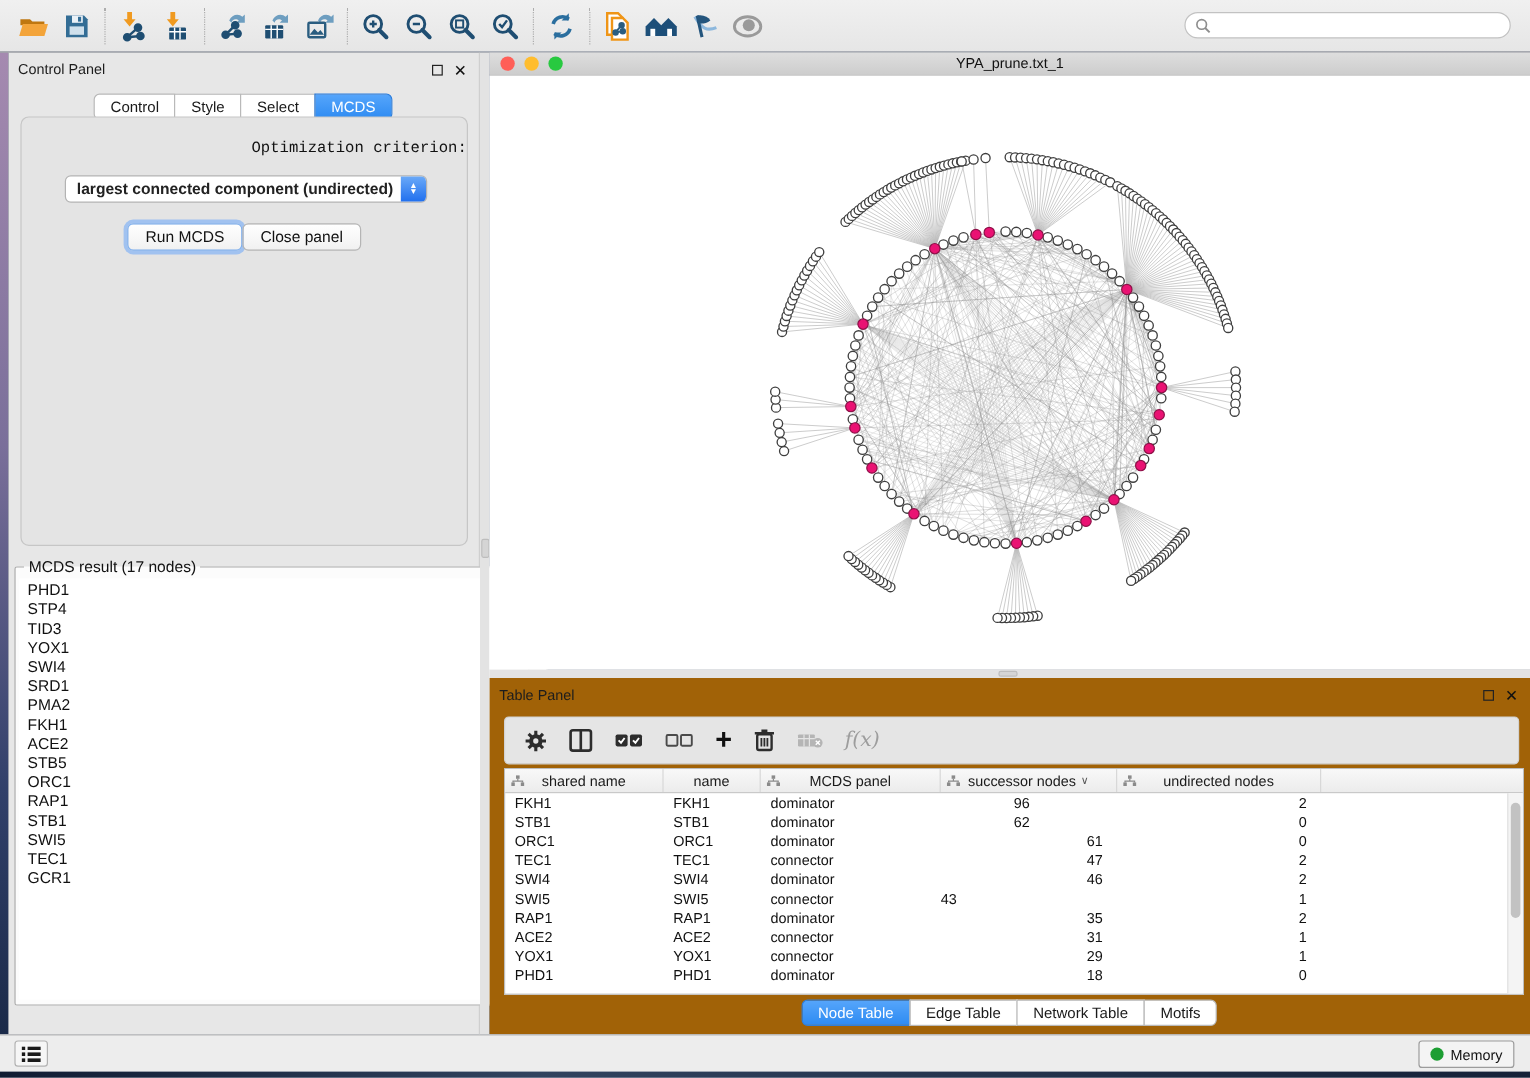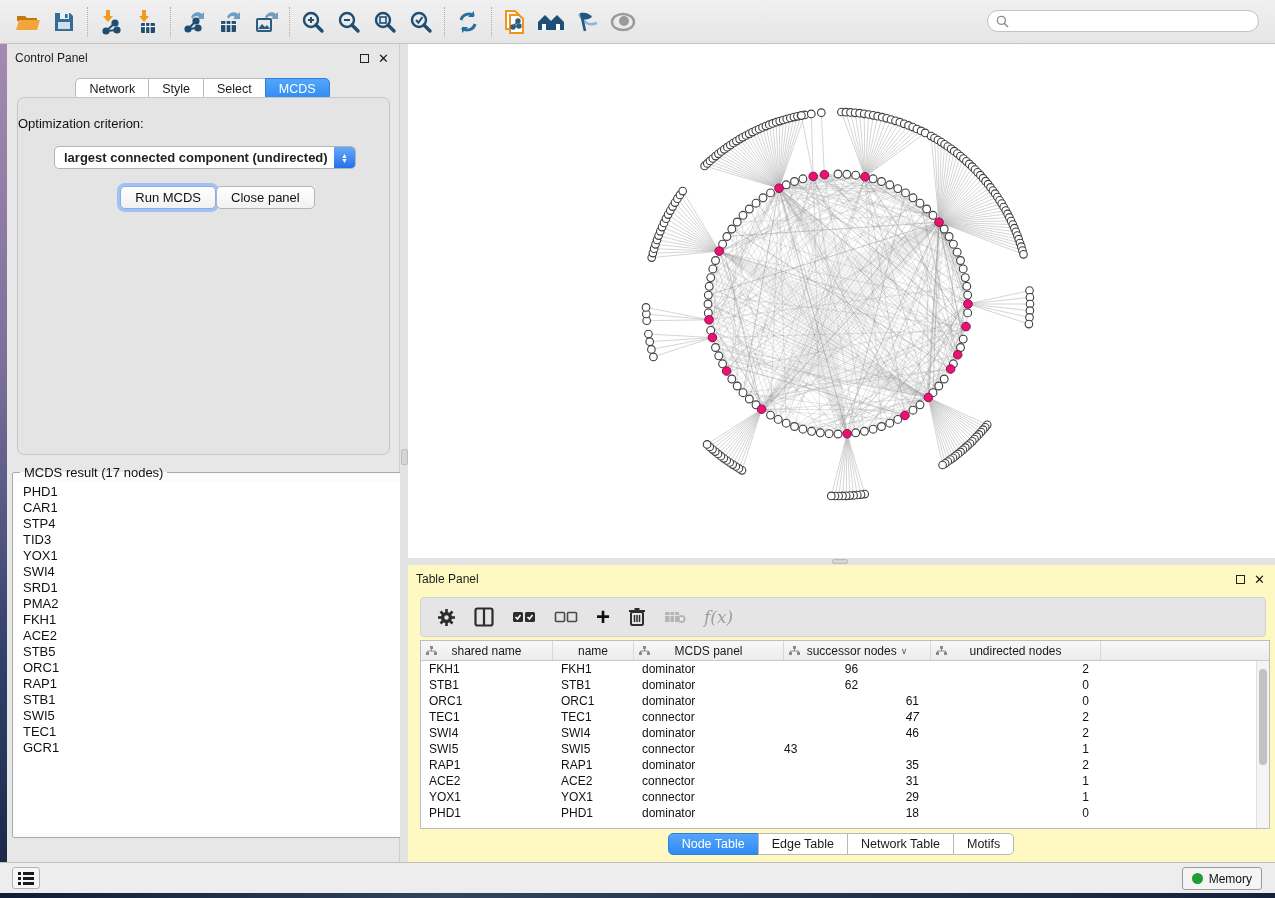--- a/index.html
+++ b/index.html
@@ -35,29 +35,29 @@
 
   .seg-tabs { display:flex; justify-content:center; margin-top:13px; }
   .seg { height:22px; line-height:20px; padding:0 13px; background:#fff; border:1px solid #b9b9b9;
          margin-left:-1px; font-size:12.5px; color:#1a1a1a; }
   .seg:first-child { border-radius:5px 0 0 5px; }
   .seg:last-child { border-radius:0 5px 5px 0; }
   .seg.active { background:linear-gradient(#55a5fb,#2e8bf2); border-color:#2e7fdd; color:#fff; }
 
   .opt-box { position:absolute; left:10px; top:53px; width:373px; height:358px;
              background:#e4e4e4; border:1px solid #c6c6c6; border-radius:7px; }
-  .opt-label { text-align:left; margin-top:18px; font-size:13px; color:#111; }
+  .opt-label { text-align:right; margin-top:18px; font-size:13px; color:#111;font-family:Liberation Mono, monospace; }
   .mac-select { position:absolute; left:36px; top:48px; width:302px; height:23px; background:#fff;
                 border:1px solid #b3b3b3; border-radius:5px; display:flex; align-items:center;
                 font-size:13px; padding-left:9px;font-weight:bold; }
   .mac-select .cap { position:absolute; right:0; top:0; width:21px; height:21px; border-radius:0 4px 4px 0;
                      background:linear-gradient(#6aa9f8,#2170ee); display:flex; flex-direction:column;
                      align-items:center; justify-content:center; color:#fff; }
   .cap span { font-size:7px; line-height:5px; }
-  .btn-row { position:absolute; left:14px; top:88px; width:100%; display:flex; justify-content:center; gap:0; }
+  .btn-row { position:absolute; left:0; top:88px; width:100%; display:flex; justify-content:center; gap:0; }
   .mac-btn { height:23px; padding:0 14px; background:linear-gradient(#ffffff,#f1f1f1);
              border:1px solid #b5b5b5; border-radius:5px; font-size:13px; line-height:21px; color:#111; }
   .mac-btn.focused { border:1px solid #7fb0ef; box-shadow:0 0 0 3px rgba(106,165,250,.55); }
 
   .result-fs { position:absolute; left:5px; top:421px; width:444px; height:373px;
                border:1px solid #a9a9a9; border-radius:2px; background:#fcfcfc; }
   .result-fs legend { margin-left:7px; padding:0 4px; font-size:13px; color:#111; background:transparent; }
   .result-list { position:absolute; left:3px; top:2px; right:16px; bottom:4px; background:#fff;
                  overflow:hidden; padding:2px 0 0 7px; }
   .result-list .item { font-size:13px; line-height:16px; color:#111; }
@@ -75,21 +75,21 @@
   
   .netwin { position:absolute; left:408px; top:44px; width:867px; height:514px; background:#fff; }
   .net-titlebar { height:19px; background:linear-gradient(#dedede,#cdcdcd); border-bottom:1px solid #b6b6b6;
                   display:flex; align-items:center; position:relative; }
   .tl-dots { display:flex; gap:8px; margin-left:9px; }
   .tl { width:12px; height:12px; border-radius:50%; }
   .net-title { position:absolute; left:0; right:0; text-align:center; font-size:12px; color:#111; }
   .graphwrap { width:867px; height:495px; background:#fff; }
 
   
-  .tpanel { position:absolute; left:408px; top:565px; width:867px; height:297px; background:#fef9c3; }
+  .tpanel { position:absolute; left:408px; top:565px; width:867px; height:297px; background:#a16207; }
   .tp-toolbar { position:absolute; left:12px; top:32px; width:846px; height:40px; background:#e5e5e5;
                 border:1px solid #d2d2d2; border-radius:4px; display:flex; align-items:center; gap:18px;
                 padding-left:16px; }
   .tpbtn { display:flex; align-items:center; justify-content:center; height:28px; }
   .fx { font-family:"DejaVu Serif","Liberation Serif",serif; font-style:italic; font-size:17px; color:#9d9d9d; }
   .plus { font-size:24px; font-weight:bold; color:#111; line-height:20px; }
 
   .datatable { position:absolute; left:12px; top:75px; width:850px; height:189px; background:#fff;
                border:1px solid #bdbdbd; }
   .dt-head { display:flex; height:20px; background:linear-gradient(#f8f8f8,#ececec);
@@ -277,21 +277,21 @@
 
 <div class="cpanel">
   <div class="panel-head">
     <span class="panel-title">Control Panel</span>
     <span class="panel-ctrls">
       <span class="float-ic"></span>
       <span class="close-ic">✕</span>
     </span>
   </div>
   <div class="seg-tabs" id="cp-tabs">
-      <div class="seg">Network</div>
+      <div class="seg">Control</div>
       <div class="seg">Style</div>
       <div class="seg">Select</div>
       <div class="seg active">MCDS</div>
     </div>
 
   <div class="opt-box">
     <div class="opt-label">Optimization criterion:</div>
     <div class="mac-select">
       <span>largest connected component (undirected)</span>
       <span class="cap">
@@ -302,21 +302,20 @@
     <div class="btn-row">
       <div class="mac-btn focused">Run MCDS</div>
       <div class="mac-btn">Close panel</div>
     </div>
   </div>
 
   <fieldset class="result-fs">
     <legend>MCDS result (17 nodes)</legend>
     <div class="result-list" id="mcds-list">
         <div class="item">PHD1</div>
-        <div class="item">CAR1</div>
         <div class="item">STP4</div>
         <div class="item">TID3</div>
         <div class="item">YOX1</div>
         <div class="item">SWI4</div>
         <div class="item">SRD1</div>
         <div class="item">PMA2</div>
         <div class="item">FKH1</div>
         <div class="item">ACE2</div>
         <div class="item">STB5</div>
         <div class="item">ORC1</div>
@@ -328,20 +327,28 @@
       </div>
     <div class="result-scroll"></div>
   </fieldset>
 </div>
 
 <div class="v-split">
     <div class="grab"></div>
   </div>
 
 <div class="netwin">
+  <div class="net-titlebar">
+    <span class="net-title">YPA_prune.txt_1</span>
+    <span class="tl-dots">
+      <span class="tl" style="background:#ff5f58"></span>
+      <span class="tl" style="background:#ffbd2e"></span>
+      <span class="tl" style="background:#28c940"></span>
+    </span>
+  </div>
   <div class="graphwrap" id="graph"><svg width="867" height="495" viewBox="0 0 867 495">
         <line x1="531.0" y1="178.2" x2="375.1" y2="377.8" stroke="#cccccc" stroke-opacity="0.55" stroke-width="0.7"></line>
         <line x1="531.0" y1="178.2" x2="370.0" y2="375.3" stroke="#cccccc" stroke-opacity="0.55" stroke-width="0.7"></line>
         <line x1="531.0" y1="178.2" x2="365.0" y2="372.6" stroke="#cccccc" stroke-opacity="0.55" stroke-width="0.7"></line>
         <line x1="531.0" y1="178.2" x2="360.2" y2="369.6" stroke="#cccccc" stroke-opacity="0.55" stroke-width="0.7"></line>
         <line x1="531.0" y1="178.2" x2="355.4" y2="366.5" stroke="#cccccc" stroke-opacity="0.55" stroke-width="0.7"></line>
         <line x1="531.0" y1="178.2" x2="350.9" y2="363.1" stroke="#cccccc" stroke-opacity="0.55" stroke-width="0.7"></line>
         <line x1="531.0" y1="178.2" x2="346.4" y2="359.6" stroke="#cccccc" stroke-opacity="0.55" stroke-width="0.7"></line>
         <line x1="531.0" y1="178.2" x2="342.2" y2="355.8" stroke="#cccccc" stroke-opacity="0.55" stroke-width="0.7"></line>
         <line x1="531.0" y1="178.2" x2="338.1" y2="351.9" stroke="#cccccc" stroke-opacity="0.55" stroke-width="0.7"></line>
@@ -1329,21 +1336,21 @@
           <div class="dt-cell" style="width: 132px; text-align: left; padding: 0px 0px 0px 8px;">ORC1</div>
           <div class="dt-cell" style="width: 81px; text-align: left; padding: 0px 0px 0px 8px;">ORC1</div>
           <div class="dt-cell" style="width: 150px; text-align: left; padding: 0px 0px 0px 8px;">dominator</div>
           <div class="dt-cell" style="width: 147px; text-align: right; padding: 0px 12px 0px 0px;">61</div>
           <div class="dt-cell" style="width: 170px; text-align: right; padding: 0px 12px 0px 0px;">0</div>
         </div>
         <div class="dt-row">
           <div class="dt-cell" style="width: 132px; text-align: left; padding: 0px 0px 0px 8px;">TEC1</div>
           <div class="dt-cell" style="width: 81px; text-align: left; padding: 0px 0px 0px 8px;">TEC1</div>
           <div class="dt-cell" style="width: 150px; text-align: left; padding: 0px 0px 0px 8px;">connector</div>
-          <div class="dt-cell" style="width: 147px; text-align: right; padding: 0px 12px 0px 0px; font-style: italic;">47</div>
+          <div class="dt-cell" style="width: 147px; text-align: right; padding: 0px 12px 0px 0px;">47</div>
           <div class="dt-cell" style="width: 170px; text-align: right; padding: 0px 12px 0px 0px;">2</div>
         </div>
         <div class="dt-row">
           <div class="dt-cell" style="width: 132px; text-align: left; padding: 0px 0px 0px 8px;">SWI4</div>
           <div class="dt-cell" style="width: 81px; text-align: left; padding: 0px 0px 0px 8px;">SWI4</div>
           <div class="dt-cell" style="width: 150px; text-align: left; padding: 0px 0px 0px 8px;">dominator</div>
           <div class="dt-cell" style="width: 147px; text-align: right; padding: 0px 12px 0px 0px;">46</div>
           <div class="dt-cell" style="width: 170px; text-align: right; padding: 0px 12px 0px 0px;">2</div>
         </div>
         <div class="dt-row">

